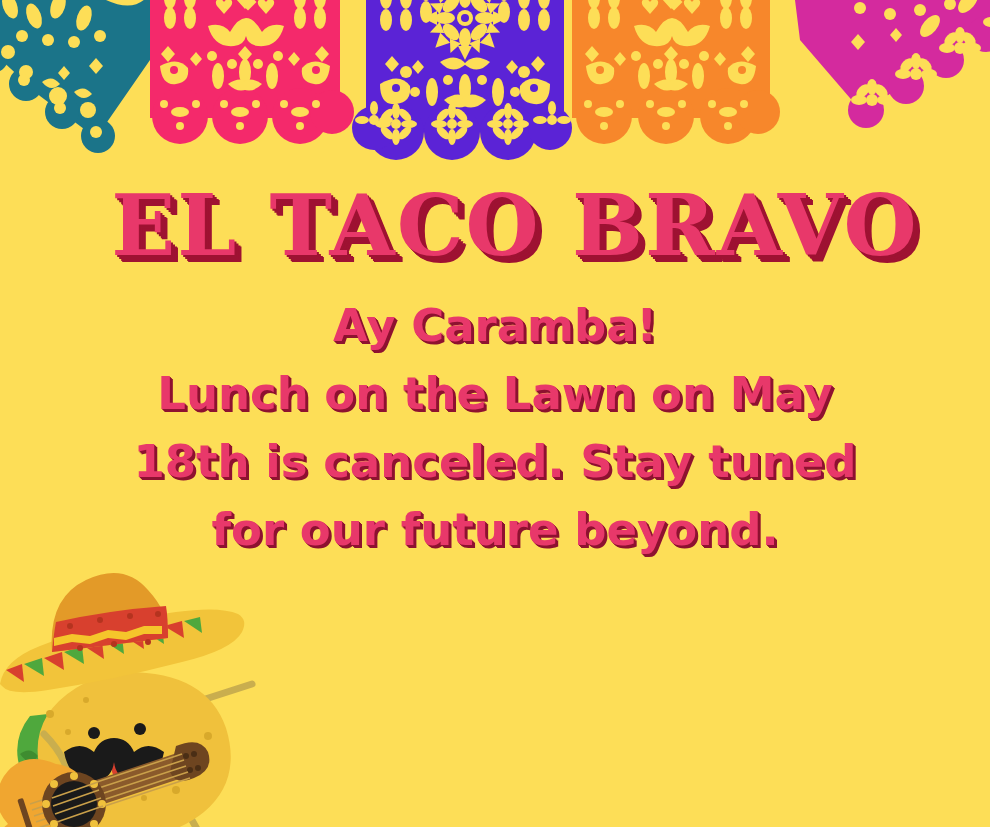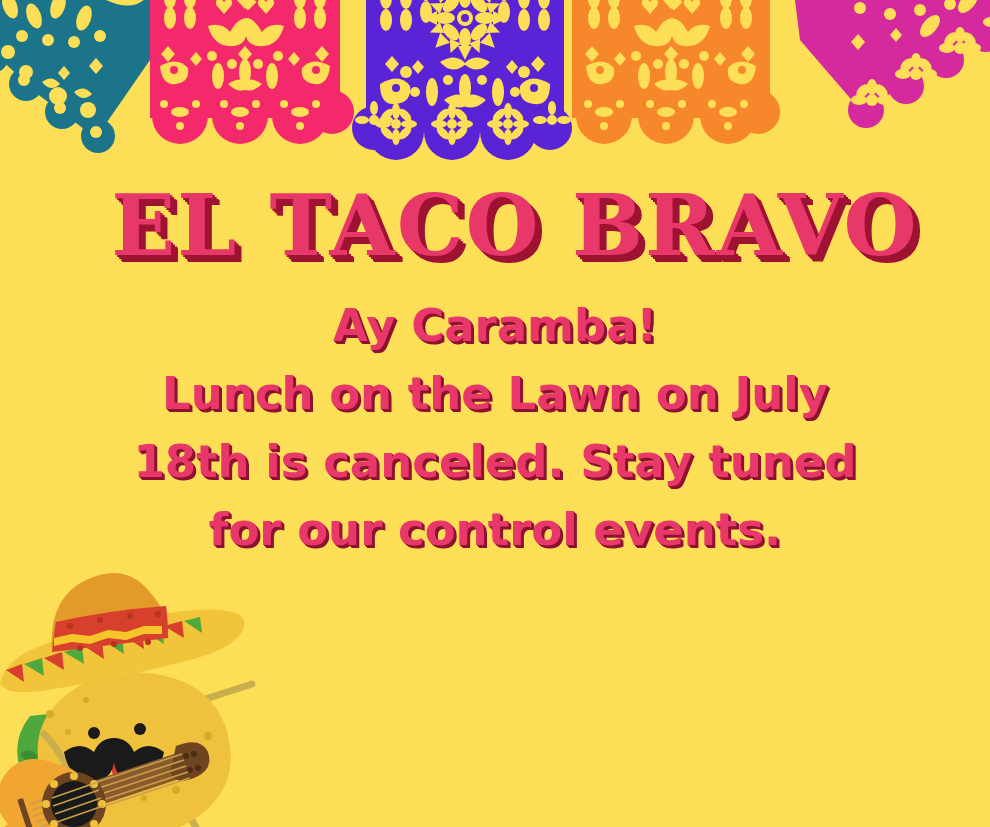--- a/index.html
+++ b/index.html
@@ -524,23 +524,23 @@
           <ellipse cx="1006" cy="-20" rx="7" ry="13" transform="rotate(40 1006 -20)"></ellipse>
         </g>
       </g>
     </svg>
   </div>
 
   <div id="title">EL TACO BRAVO</div>
 
   <div id="body-copy">
     <div class="body-line">Ay Caramba!</div>
-    <div class="body-line">Lunch on the Lawn on July</div>
+    <div class="body-line">Lunch on the Lawn on May</div>
     <div class="body-line">18th is canceled. Stay tuned</div>
-    <div class="body-line">for our control events.</div>
+    <div class="body-line">for our future beyond.</div>
   </div>
 
   <div id="mascot">
     <svg width="300" height="275" viewBox="0 0 300 275" xmlns="http://www.w3.org/2000/svg">
 
       <g stroke="#C9AE4E" stroke-width="7" stroke-linecap="round" fill="none">
         <path d="M 168 147 L 258 118"></path>
         <path d="M 190 240 L 208 272 L 232 268"></path>
       </g>
 

